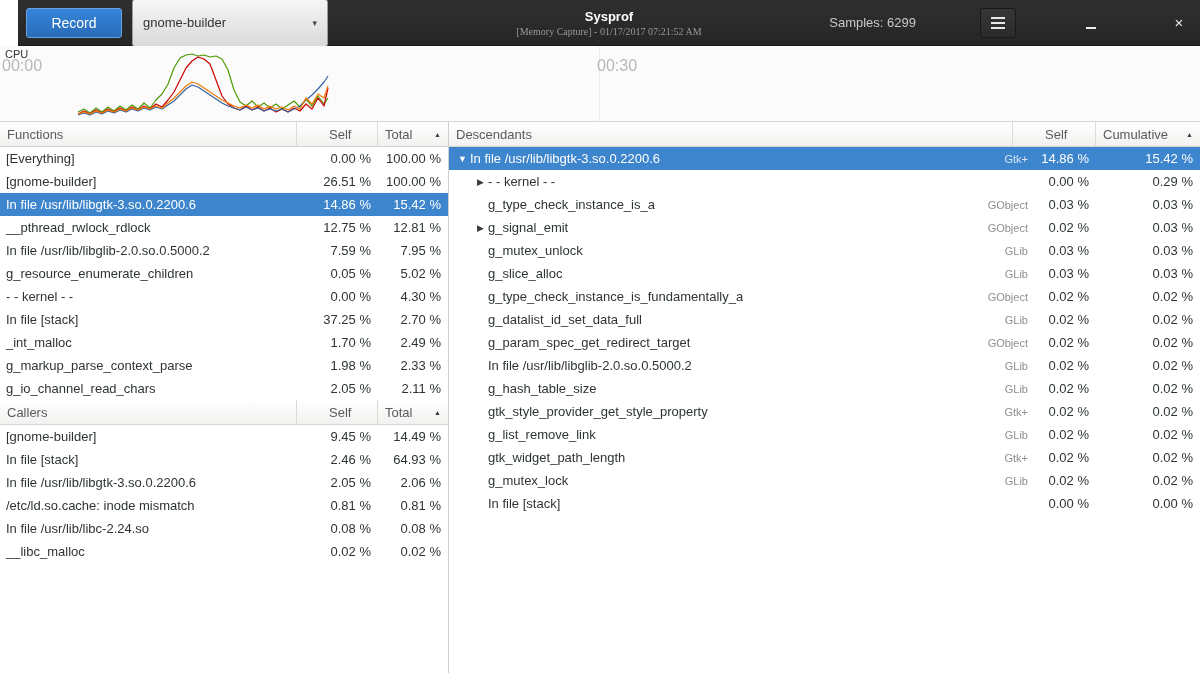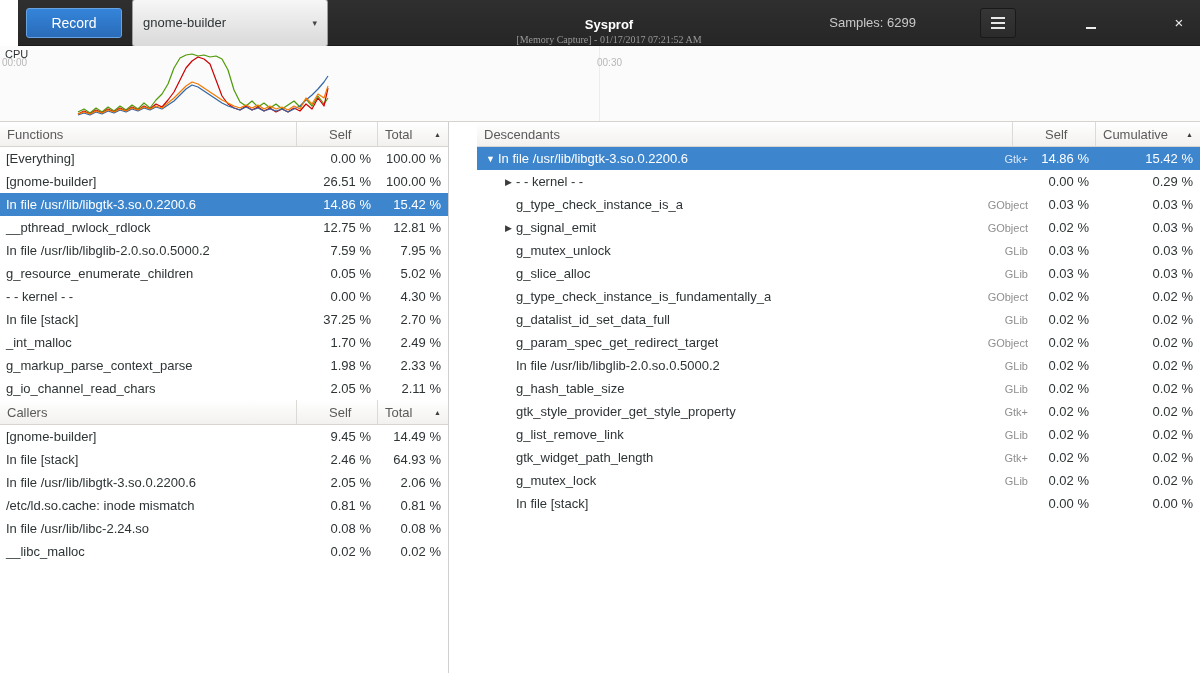--- a/index.html
+++ b/index.html
@@ -13,44 +13,44 @@
   .btn-record{width:96px;height:30px;border-radius:3px;
     background:linear-gradient(#3484da,#2a6cb8);border:1px solid #67a2e2;
     color:#fff;font-size:14px;display:flex;align-items:center;justify-content:center;
     margin-right:10px;cursor:default;}
   .btn-target{width:196px;height:48px;border-radius:3px;
     background:linear-gradient(#f6f6f6,#d9d9d9);border:1px solid #9d9d9d;
     color:#2e3436;font-size:13px;display:flex;align-items:center;
     padding:0 10px;justify-content:space-between;cursor:default;}
   .dd-arrow{font-size:9px;color:#444;margin-left:8px;}
   .title-block{position:absolute;left:0;right:0;top:0;height:100%;display:flex;
-    flex-direction:column;align-items:center;justify-content:flex-end;pointer-events:none;}
+    flex-direction:column;align-items:center;justify-content:center;pointer-events:none;}
   .title{color:#ffffff;font-size:13px;font-weight:bold;}
   .subtitle{color:#989898;font-size:10px;margin-top:2px;font-family:Liberation Serif, serif;}
   .header-right{margin-left:auto;display:flex;align-items:center;gap:48px;}
   .samples{color:#c9c9c9;font-size:13px;margin-right:16px;}
   .btn-menu{width:36px;height:30px;border-radius:3px;
     background:linear-gradient(#363636,#2b2b2b);border:1px solid #191919;
     display:flex;flex-direction:column;align-items:center;justify-content:center;gap:3px;}
   .menu-bar{width:14px;height:2px;background:#e8e8e8;}
   .win-btn{width:26px;height:26px;display:flex;align-items:center;justify-content:center;
     color:#ededed;font-size:15px;margin-left:14px;}
   .min-glyph{display:block;width:10px;height:2px;background:#ededed;margin-top:10px;}
 
   
   .cpu-area{height:76px;position:relative;background:#fbfbfb;border-bottom:1px solid #d6d3cf;}
   .cpu-label{position:absolute;left:5px;top:2px;font-size:11px;color:#2e3436;z-index:2;}
-  .time-label{position:absolute;top:11px;font-size:10px;color:#b7b7b7;z-index:2;}
+  .time-label{position:absolute;top:11px;font-size:16px;color:#b7b7b7;z-index:2;}
   .time-start{left:2px;}
   .time-mid{left:597px;}
   .mid-line{position:absolute;left:599px;top:0;bottom:0;width:1px;background:#ececec;}
   .cpu-svg{position:absolute;inset:0;width:1200px;height:76px;}
 
   
-  .main{display:flex;height:551px;overflow:hidden;gap:28px;}
+  .main{display:flex;height:551px;overflow:hidden;}
   .left-pane{width:449px;flex:none;border-right:1px solid #cfcfcf;background:#fff;}
   .right-pane{flex:1;background:#fff;}
 
   
   .tree-header{display:flex;height:25px;background:linear-gradient(#ffffff,#f2f1ef);
     border-bottom:1px solid #d8d5d1;flex:none;}
   .th{display:flex;align-items:center;padding:0 7px;font-size:13px;color:#5a5a5a;
     border-right:1px solid #dcdad6;white-space:nowrap;overflow:hidden;}
   .th:last-child{border-right:none;text-align:center;}
   .th .sort{margin-left:auto;font-size:7px;color:#3d3d3d;padding-left:6px;}

